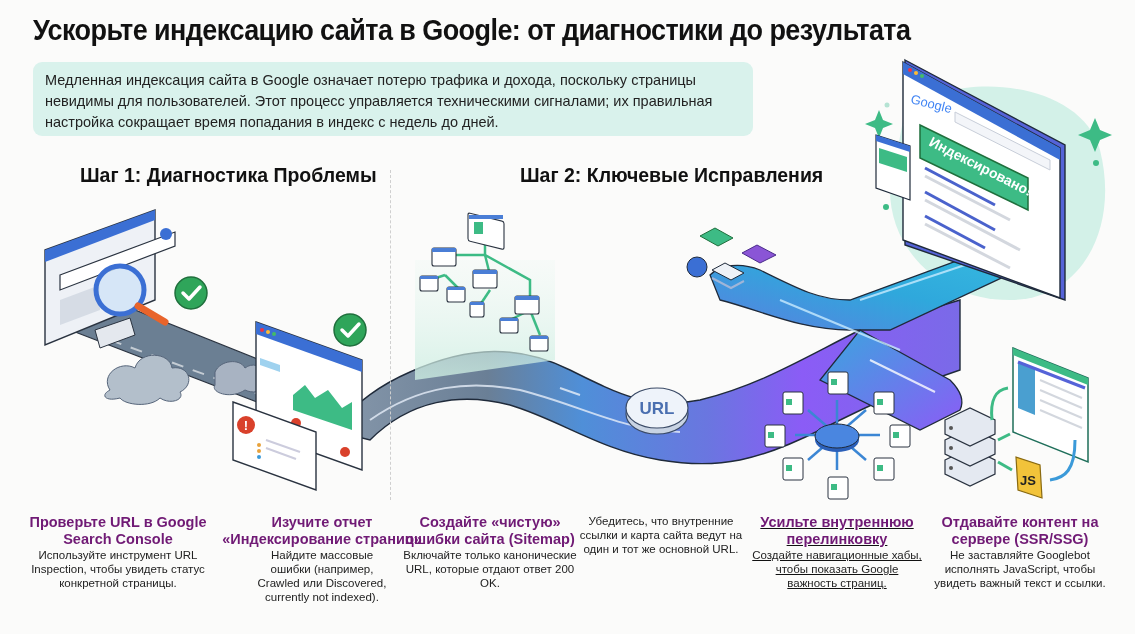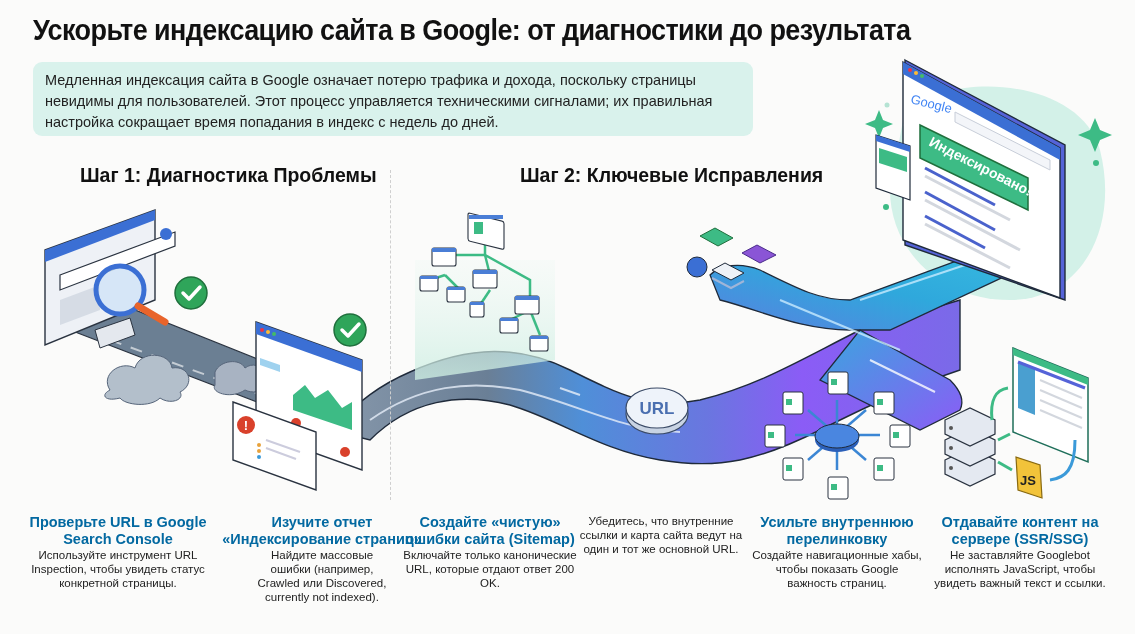--- a/index.html
+++ b/index.html
@@ -5,21 +5,21 @@
   * { box-sizing: border-box; margin: 0; padding: 0; }
   html, body { width: 1135px; height: 634px; overflow: hidden; background: #fbfbfa; }
   body { font-family: "Liberation Sans", "DejaVu Sans", sans-serif; color: #111; position: relative; }
   .title { position: absolute; left: 33px; top: 14px; font-size: 29px; font-weight: bold; letter-spacing: -0.6px; color: #111; white-space: nowrap; transform: scaleX(0.93); transform-origin: left top; }
   .intro { position: absolute; left: 33px; top: 62px; width: 720px; height: 74px; background: #d9f2ec; border-radius: 9px; padding: 8px 12px; font-size: 14.5px; line-height: 21px; color: #222; }
   .step { position: absolute; top: 164px; font-size: 19.5px; font-weight: bold; color: #111; white-space: nowrap; margin-left: 40px; }
   .divider { position: absolute; left: 390px; top: 170px; width: 0; height: 330px; border-left: 1.5px dashed #cfcfcf; }
   .art { position: absolute; left: 0; top: 0; width: 1135px; height: 634px; }
   .cards { position: absolute; top: 514px; left: 0; width: 1135px; height: 120px; }
   .card { position: absolute; top: 0; width: 180px; text-align: center; }
-  .card h3 { font-size: 14.5px; line-height: 17px; font-weight: bold; color: #0369a1; }
+  .card h3 { font-size: 14.5px; line-height: 17px; font-weight: bold; color: #701a75; }
   .card p { margin-top: 0; font-size: 11.5px; line-height: 14px; color: #222; }
 </style>
 </head>
 <body>
 
 <svg class="art" viewBox="0 0 1135 634" xmlns="http://www.w3.org/2000/svg">
   <defs>
     <linearGradient id="roadGrad" x1="0" y1="0" x2="1" y2="0">
       <stop offset="0" stop-color="#8798ab"></stop>
       <stop offset="0.25" stop-color="#6a7f96"></stop>
@@ -274,21 +274,21 @@
     <h3>Изучите отчет «Индексирование страниц»</h3>
     <p style="padding:0 30px;">Найдите массовые ошибки (например, Crawled или Discovered, currently not indexed).</p>
   </div>
   <div class="card" style="left:400px;">
     <h3>Создайте «чистую» ошибки сайта (Sitemap)</h3>
     <p>Включайте только канонические URL, которые отдают ответ 200 OK.</p>
   </div>
   <div class="card" style="left:572px; width:178px;">
     <p>Убедитесь, что внутренние ссылки и карта сайта ведут на один и тот же основной URL.</p>
   </div>
-  <div class="card" style="left:752px; width:170px;">
+  <div class="card" style="left:752px; width:170px;text-decoration:underline;">
     <h3>Усильте внутреннюю перелинковку</h3>
     <p>Создайте навигационные хабы, чтобы показать Google важность страниц.</p>
   </div>
   <div class="card" style="left:934px; width:172px;">
     <h3>Отдавайте контент на сервере (SSR/SSG)</h3>
     <p>Не заставляйте Googlebot исполнять JavaScript, чтобы увидеть важный текст и ссылки.</p>
   </div>
 </div>
 
 </body></html>

